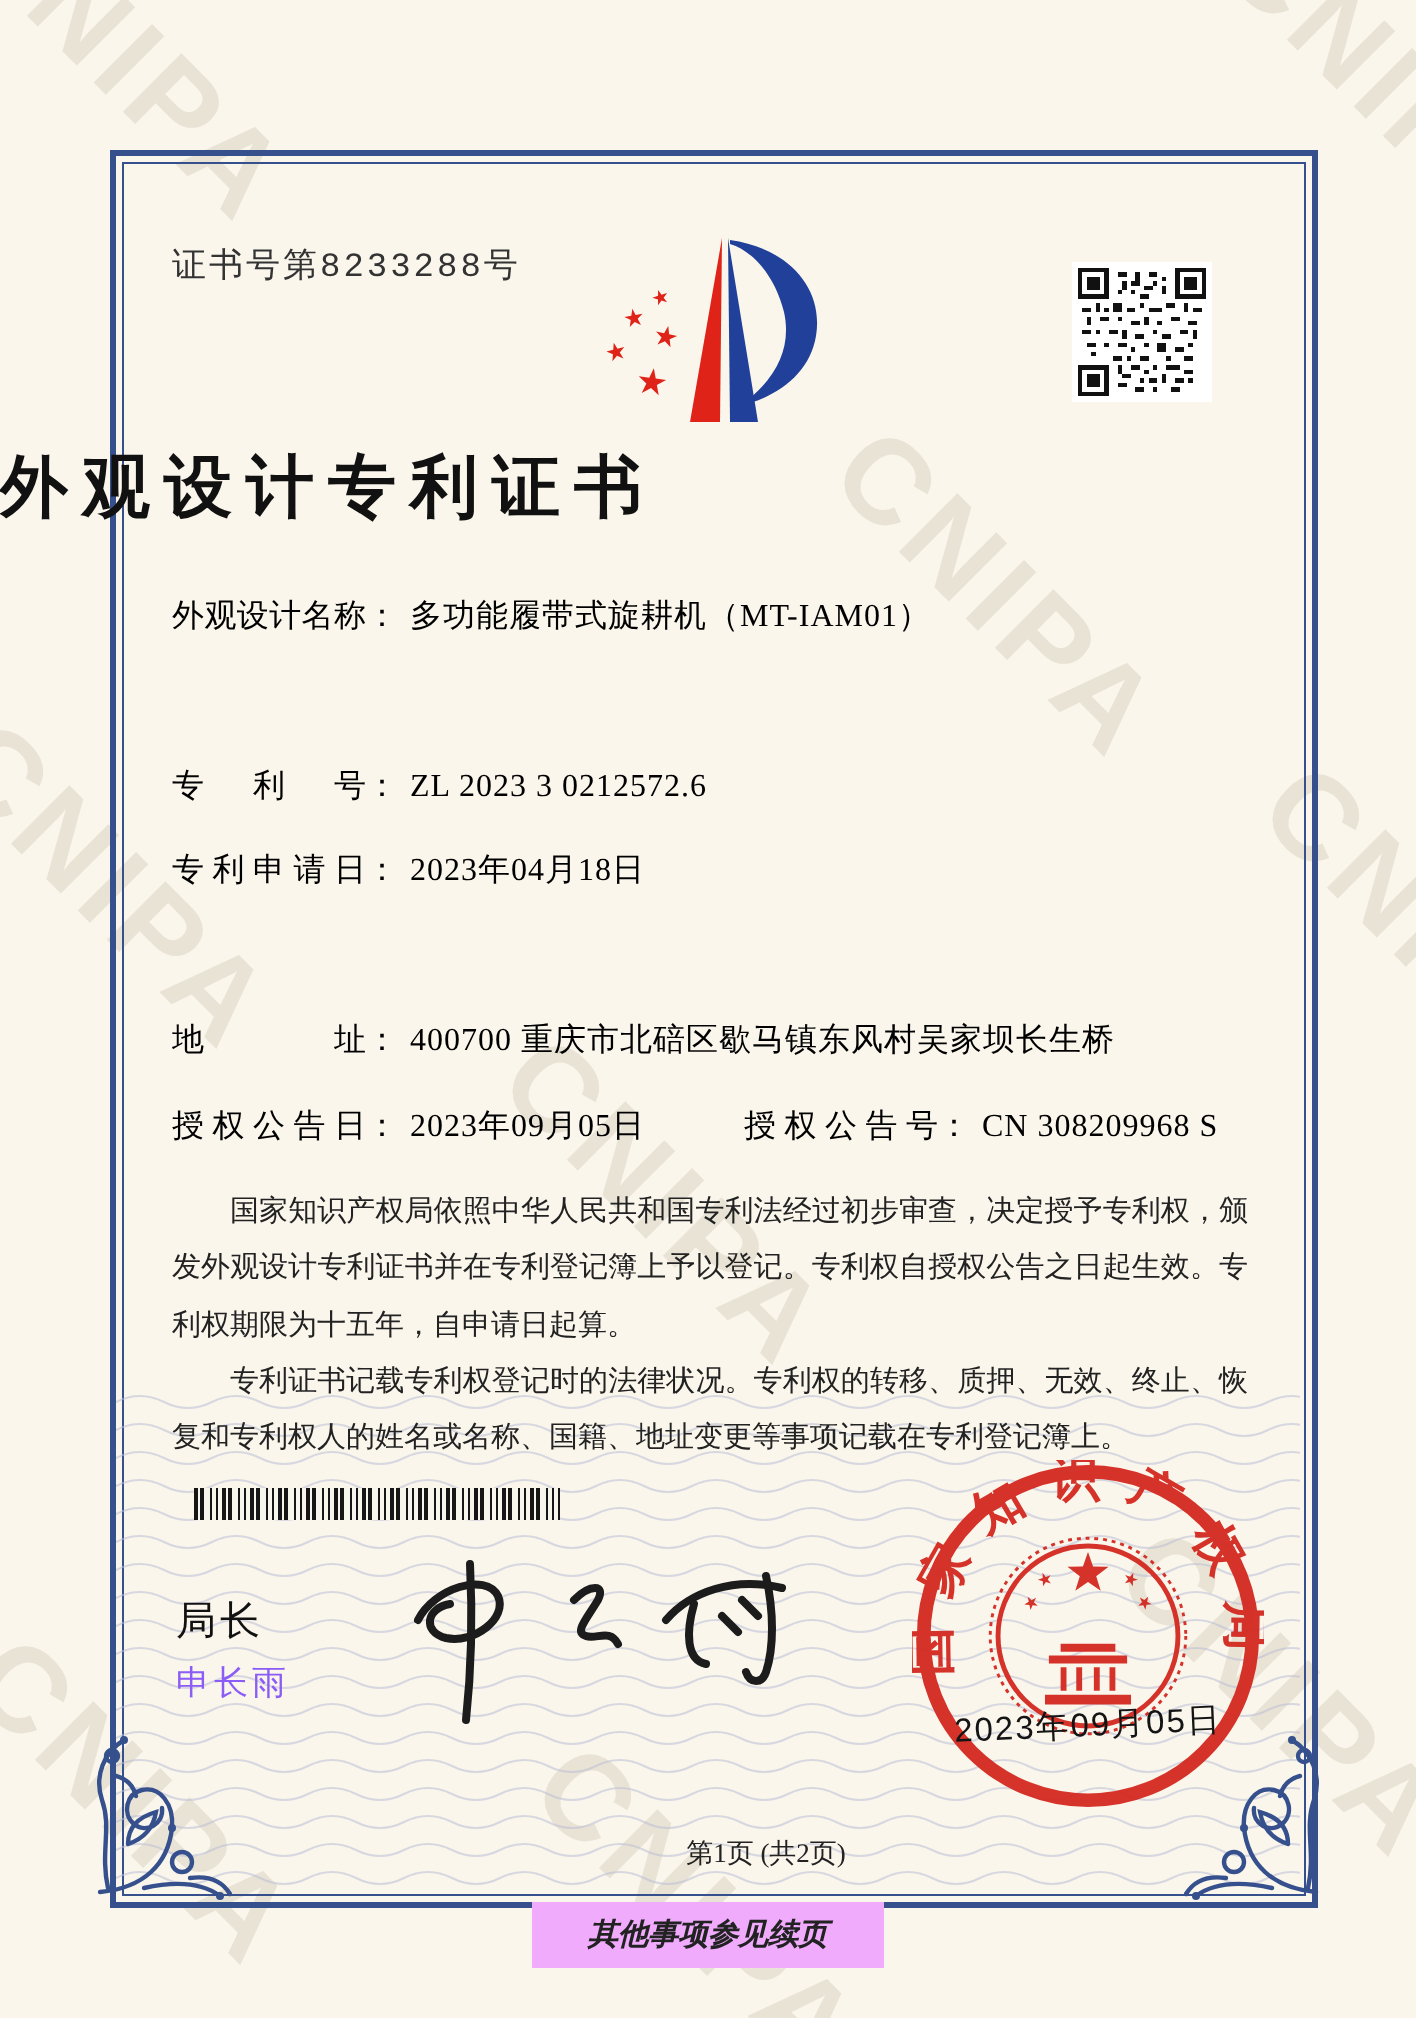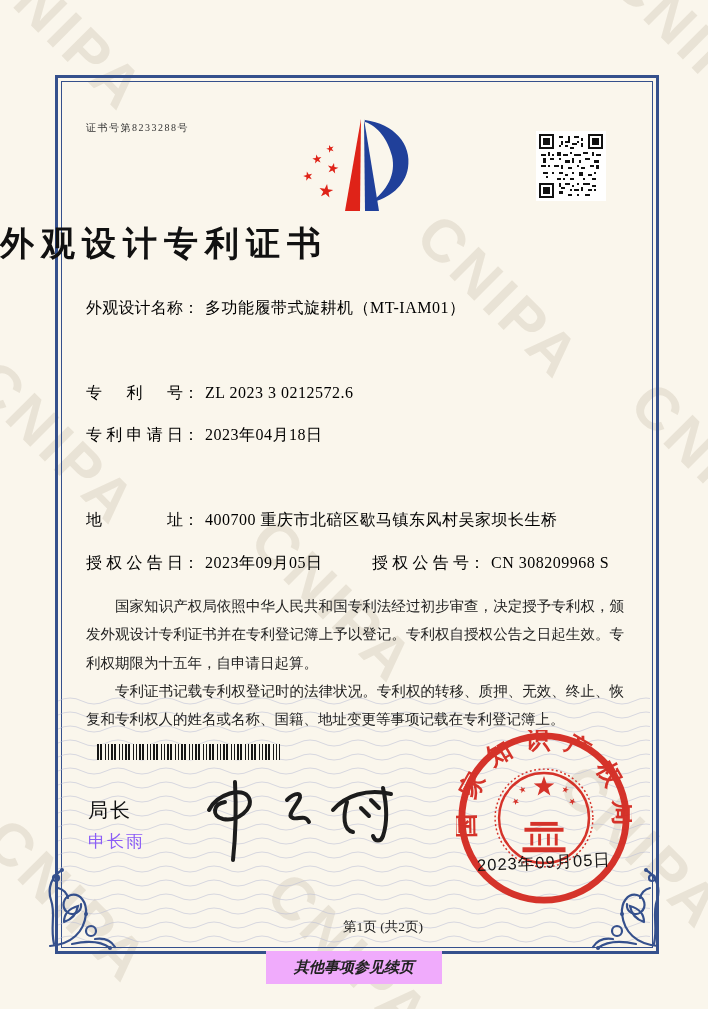--- a/index.html
+++ b/index.html
@@ -14,21 +14,21 @@
   
   .border-outer{position:absolute;left:55px;top:75px;width:598px;height:873px;
       border:3px solid #35508c;z-index:2;}
   .border-inner{position:absolute;left:3px;top:3px;right:3px;bottom:3px;border:1px solid #35508c;}
 
   
   .waves{position:absolute;left:58px;top:694px;z-index:2;}
 
   .content{position:absolute;left:0;top:0;width:708px;height:1009px;z-index:3;}
 
-  .cert-no{position:absolute;left:86px;top:121px;font-size:10px;letter-spacing:1.5px;color:#333;}
+  .cert-no{position:absolute;left:86px;top:121px;font-size:17px;letter-spacing:1.5px;color:#333;font-family:Liberation Mono, monospace;}
 
   .logo{position:absolute;left:298px;top:116px;}
   .qr-wrap{position:absolute;left:536px;top:131px;width:70px;height:70px;background:#fff;}
   .qr-wrap svg{position:absolute;left:3px;top:3px;}
 
   .title{position:absolute;left:0;top:221px;width:648px;text-align:left;
       font-size:34px;font-weight:bold;letter-spacing:7px;color:#111;}
 
   .field-row{position:absolute;left:86px;width:540px;font-size:16px;color:#000000;white-space:nowrap;}
   .flabel{display:inline-block;width:97px;text-align:justify;text-align-last:justify;vertical-align:top;}

